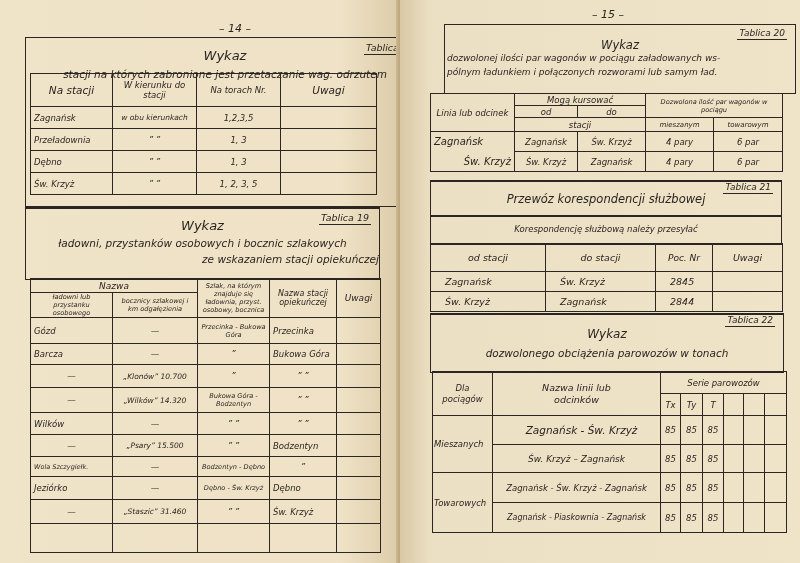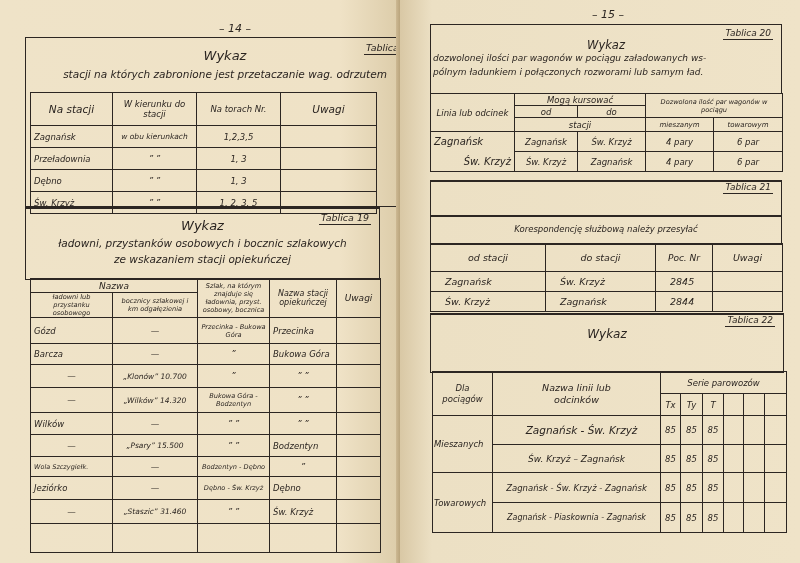--- a/index.html
+++ b/index.html
@@ -23,21 +23,21 @@
 <body>
 
 <div class="page left">
   <div class="pnum hand" style="left:187px;top:22px;margin-left:32px;">– 14 –</div>
 
   <div class="frame" style="left:25px;top:37px;width:400px;height:170px;">
     <div class="ttag" style="right:8px;top:4px;">Tablica 18</div>
     <div class="t" style="left:0;right:0;top:10px;font-size:13px;">Wykaz</div>
     <div class="t" style="left:0;right:0;top:30px;font-size:10.5px;">stacji na których zabronione jest przetaczanie wag. odrzutem</div>
   </div>
-  <table style="left:30px;top:92px;width:346px;">
+  <table style="left:30px;top:73px;width:346px;">
     <colgroup>
         <col style="width:82px">
         <col style="width:84px">
         <col style="width:84px">
         <col style="width:96px">
       </colgroup>
     <tbody>
         <tr style="height:33px;">
       <th style="font-size:10.5px;">Na stacji</th>
       <th class="small" style="font-size:8.5px;line-height:10px;">W kierunku do stacji</th>
@@ -68,21 +68,21 @@
       <td>1, 2, 3, 5</td>
       <td></td>
     </tr>
   </tbody>
     </table>
 
   <div class="frame" style="left:25px;top:207px;width:355px;height:73px;border-top-width:2.2px;">
     <div class="ttag" style="right:8px;top:3px;">Tablica 19</div>
     <div class="t" style="left:0;right:0;top:9px;font-size:13px;">Wykaz</div>
     <div class="t" style="left:0;right:0;top:28px;font-size:10.5px;">ładowni, przystanków osobowych i bocznic szlakowych</div>
-    <div class="t" style="left:0;right:0;top:44px;font-size:10.5px;">ze wskazaniem stacji opiekuńczej</div>
+    <div class="t" style="left:0;right:0;top:44px;font-size:10.5px;text-align:right;">ze wskazaniem stacji opiekuńczej</div>
   </div>
   <table style="left:30px;top:278px;width:350px;">
     <colgroup>
         <col style="width:82px">
         <col style="width:85px">
         <col style="width:72px">
         <col style="width:67px">
         <col style="width:44px">
       </colgroup>
     <tbody>
@@ -168,21 +168,21 @@
     </tr>
   </tbody>
     </table>
 </div>
 
 <div class="gutter"></div>
 
 <div class="page right">
   <div class="pnum hand" style="left:192px;top:8px;">– 15 –</div>
 
-  <div class="frame" style="left:30px;top:24px;width:352px;height:70px;">
+  <div class="frame" style="left:44px;top:24px;width:352px;height:70px;">
     <div class="ttag" style="right:8px;top:3px;font-size:9px;">Tablica 20</div>
     <div class="t" style="left:0;right:0;top:13px;font-size:11.5px;">Wykaz</div>
     <div class="t" style="left:2px;right:0;top:42px;font-size:9px;text-align:left;">pólnym ładunkiem i połączonych rozworami lub samym ład.</div>
     <div class="t" style="left:2px;right:0;top:28px;font-size:9px;text-align:left;">dozwolonej ilości par wagonów w pociągu załadowanych ws-</div>
   </div>
   <table style="left:30px;top:93px;width:352px;">
     <colgroup>
         <col style="width:84px">
         <col style="width:63px">
         <col style="width:68px">
@@ -216,20 +216,21 @@
       <td>Św. Krzyż</td>
       <td>Zagnańsk</td>
       <td>4 pary</td>
       <td>6 par</td>
     </tr>
   </tbody>
     </table>
 
   <div class="frame" style="left:30px;top:180px;width:352px;height:65px;border-top-width:2.2px;">
     <div class="ttag" style="right:8px;top:0px;font-size:9px;">Tablica 21</div>
+    <div class="t" style="left:0;right:0;top:10px;font-size:11.5px;">Przewóz korespondencji służbowej</div>
     <div class="line" style="left:0;right:0;top:33px;height:1.6px;"></div>
     <div class="t" style="left:0;right:0;top:42px;font-size:8.5px;">Korespondencję służbową należy przesyłać</div>
   </div>
   <table style="left:30px;top:243px;width:352px;">
     <colgroup>
         <col style="width:115px">
         <col style="width:110px">
         <col style="width:57px">
         <col style="width:70px">
       </colgroup>
@@ -251,20 +252,21 @@
       <td class="l" style="font-size:9.5px;padding-left:14px;">Zagnańsk</td>
       <td class="l" style="font-size:9.5px;padding-left:14px;">2844</td>
       <td></td>
     </tr>
   </tbody>
     </table>
 
   <div class="frame" style="left:30px;top:313px;width:354px;height:60px;border-top-width:2.2px;">
     <div class="ttag" style="right:8px;top:0px;font-size:9px;">Tablica 22</div>
     <div class="t" style="left:0;right:0;top:12px;font-size:12px;">Wykaz</div>
+    <div class="t" style="left:0;right:0;top:32px;font-size:10.5px;">dozwolonego obciążenia parowozów w tonach</div>
   </div>
   <table style="left:32px;top:371px;width:354px;">
     <colgroup>
         <col style="width:60px">
         <col style="width:168px">
         <col style="width:20px">
         <col style="width:22px">
         <col style="width:21px">
         <col style="width:20px">
         <col style="width:21px">

